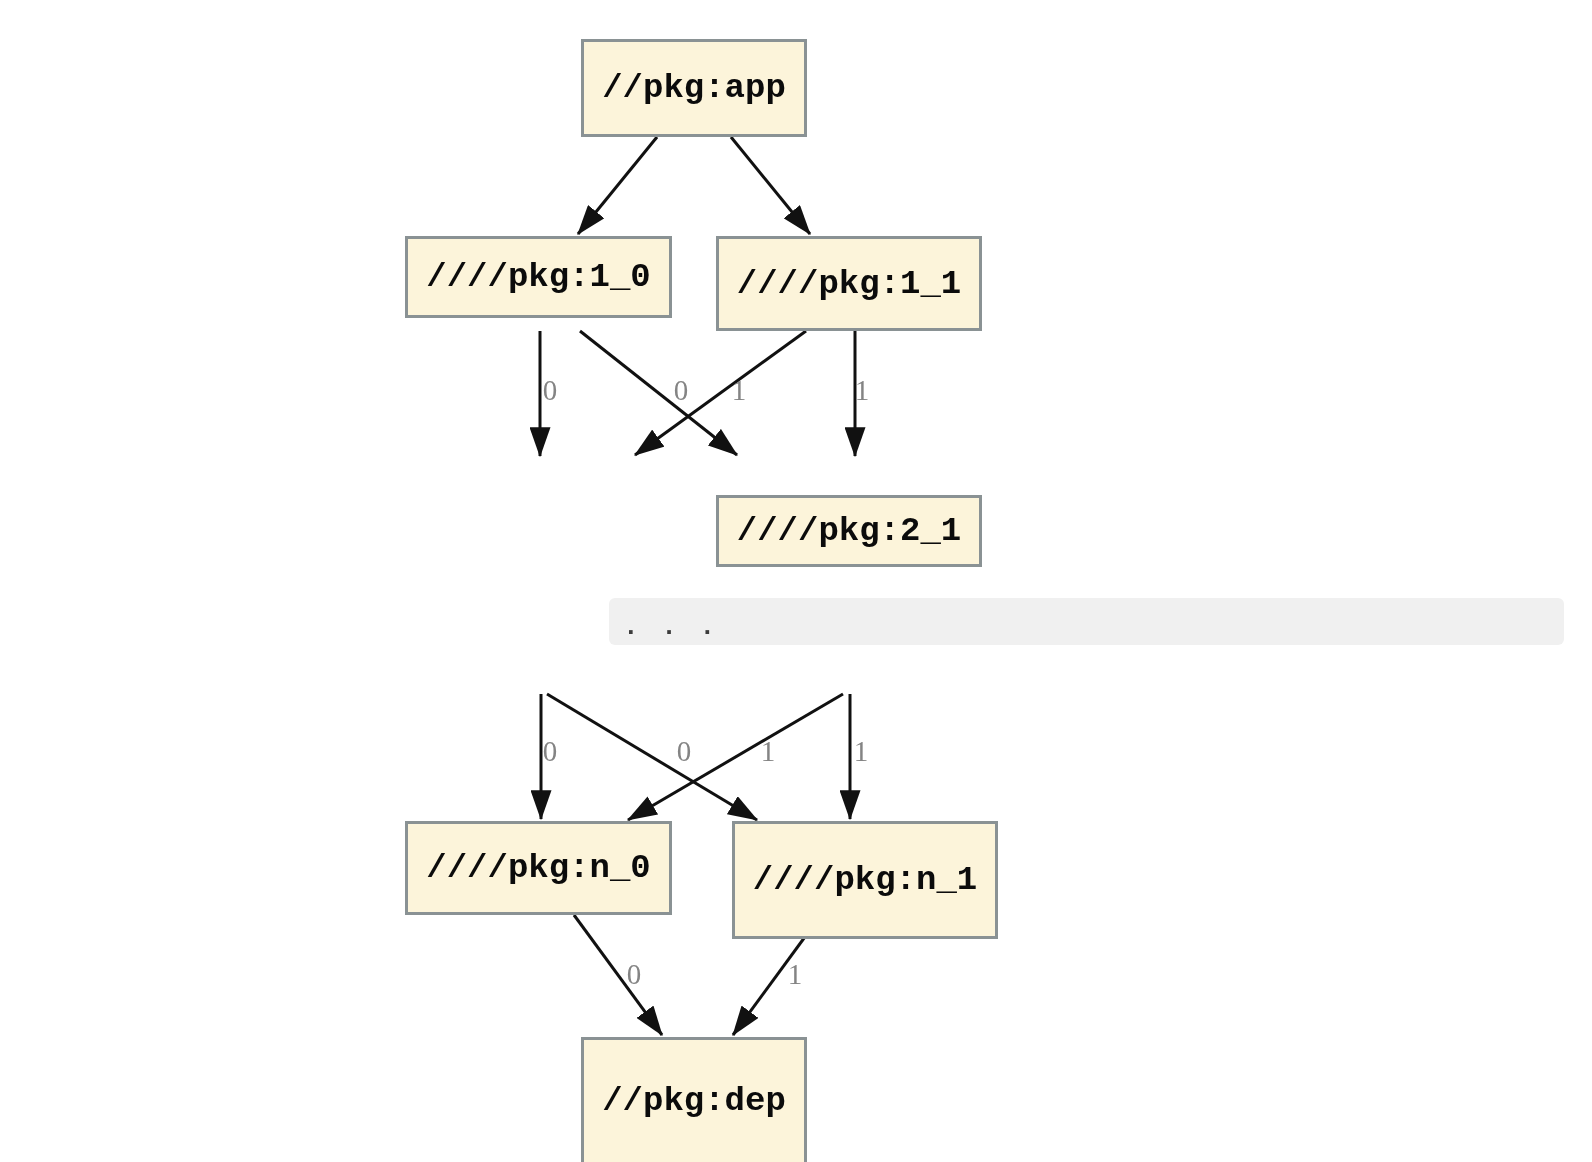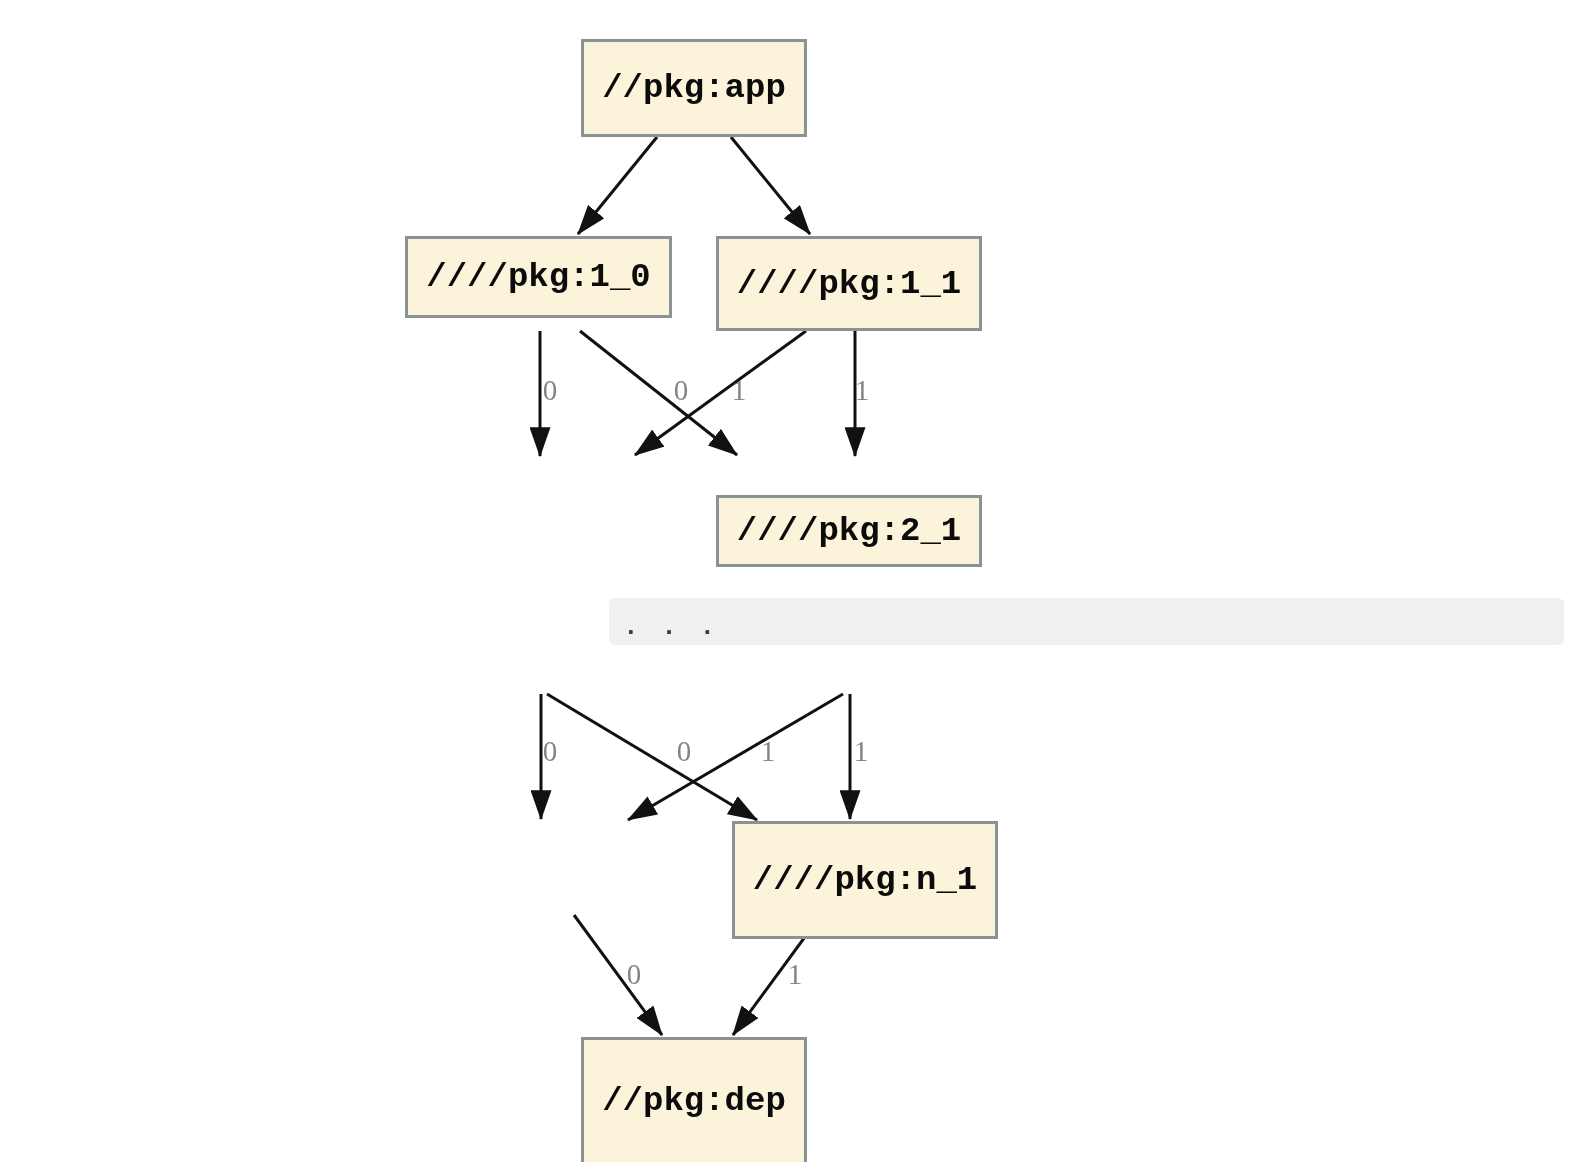--- a/index.html
+++ b/index.html
@@ -90,20 +90,21 @@
 
   <div class="gnode" style="left:581px; top:39px; width:226px; height:98px;">//pkg:app</div>
 
   <div class="gnode" style="left:405px; top:236px; width:267px; height:82px;">////pkg:1_0</div>
 
   <div class="gnode" style="left:716px; top:236px; width:266px; height:95px;">////pkg:1_1</div>
 
 
   <div class="gnode" style="left:716px; top:458px; width:266px; height:72px;margin-top:37px;">////pkg:2_1</div>
 
+  <div class="gnode" style="left:405px; top:821px; width:267px; height:94px;">////pkg:n_0</div>
 
   <div class="gnode" style="left:732px; top:821px; width:266px; height:118px;">////pkg:n_1</div>
 
   <div class="gnode" style="left:581px; top:1037px; width:226px; height:128px;font-family:Liberation Mono, monospace;">//pkg:dep</div>
 
   <div class="ellipsis-band">
     <span class="ellipsis-text">. . .</span>
   </div>
 
   <span class="edge-label" style="left:550px; top:390px;">0</span>

